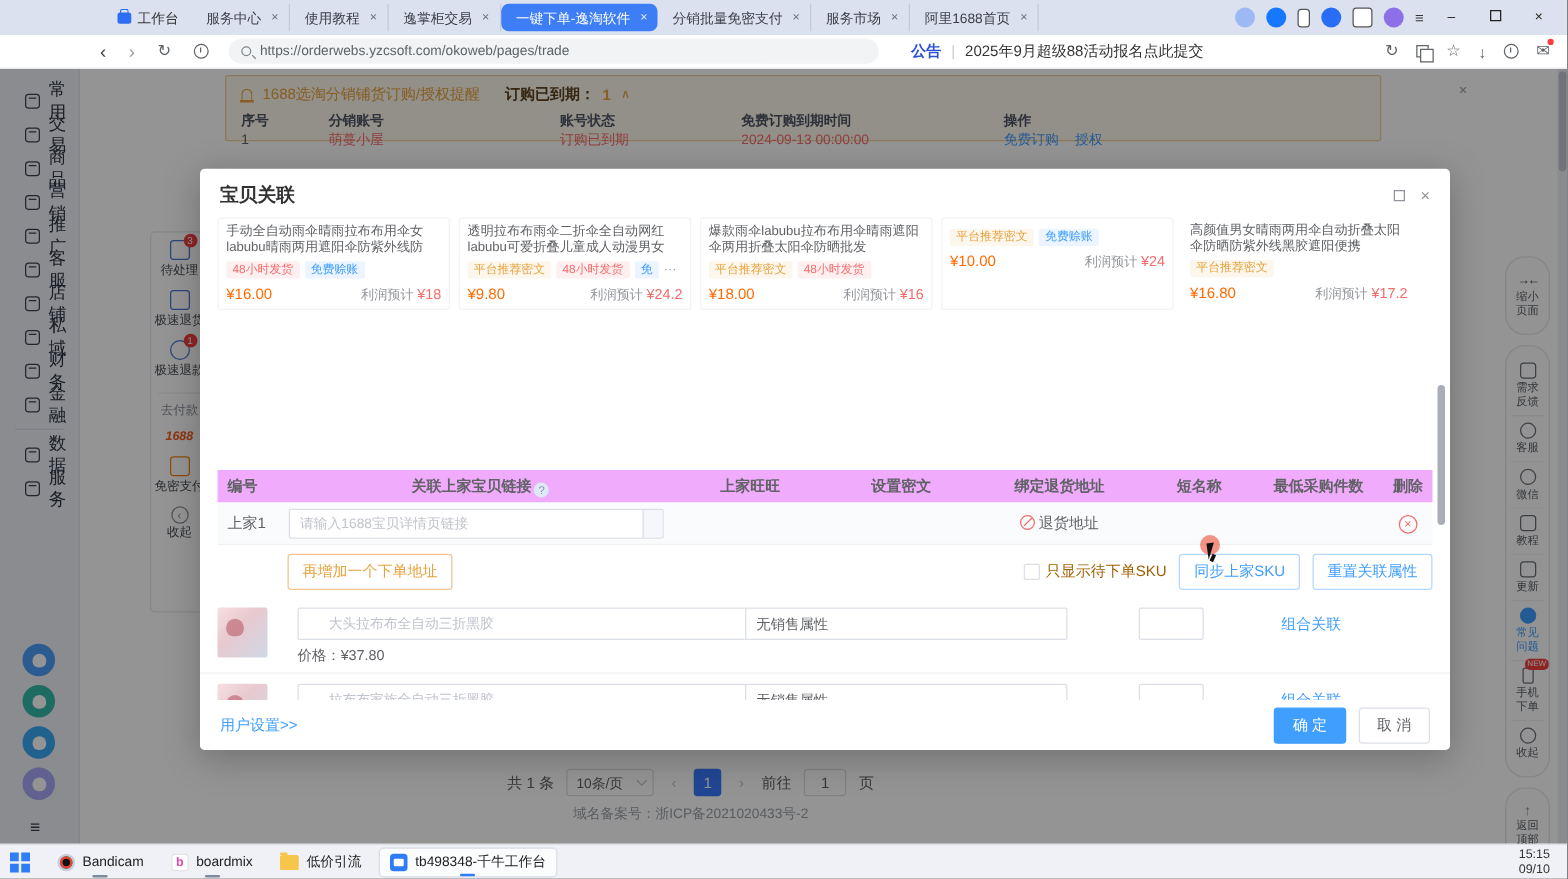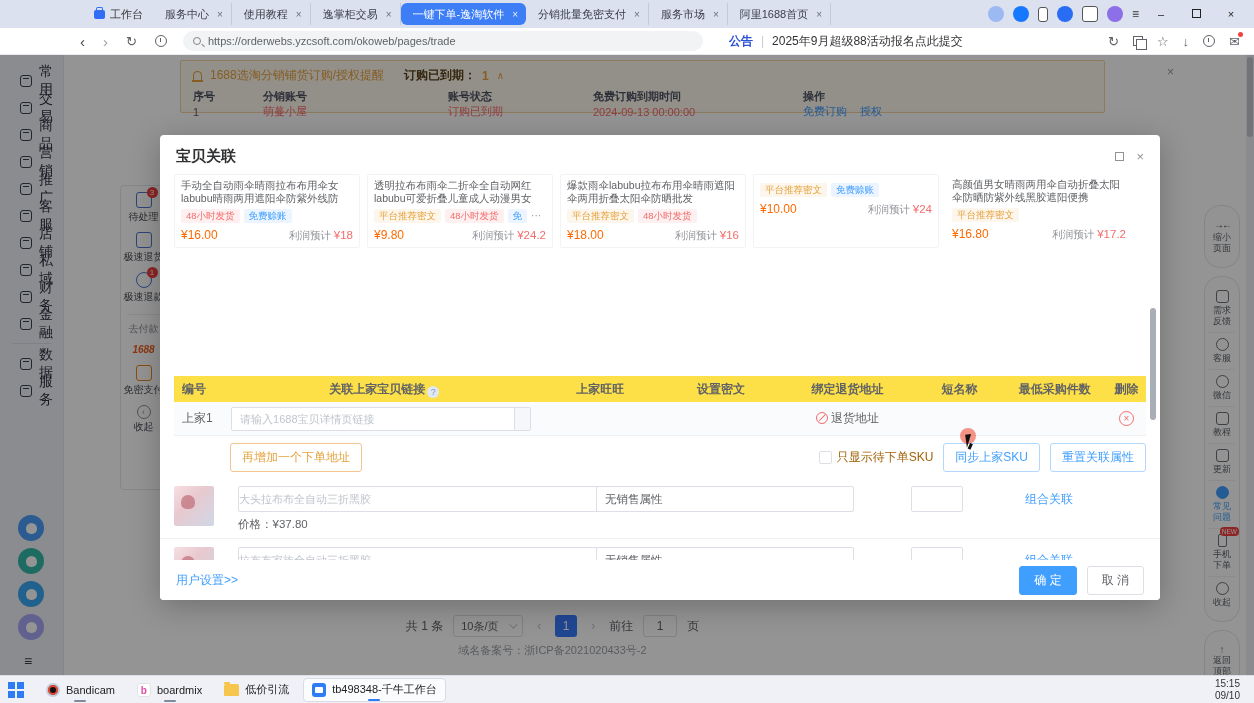--- a/index.html
+++ b/index.html
@@ -128,21 +128,21 @@
   .tag.orange { background:#fdf6ec; color:#e6a23c; }
   .tag-more { color:#909399; font-size:10px; }
   .pricerow { display:flex; align-items:baseline; margin-top:5px; font-size:12px; }
   .price { color:#ff6a00; }
   .profit { margin-left:auto; font-size:10.5px; color:#909399; }
   .profit b { color:#f56c6c; font-weight:normal; font-size:11.5px; }
 
   .m-spacer { position:relative; height:128px; }
   .m-scrollthumb { position:absolute; right:4px; top:60px; width:6px; height:112px; background:#a8adb6; border-radius:3px; }
 
-  .m-thead { display:flex; align-items:center; height:26px; background:#fde047; margin:0 14px; font-size:12px; color:#606266; font-weight:bold; }
+  .m-thead { display:flex; align-items:center; height:26px; background:#f0abfc; margin:0 14px; font-size:12px; color:#606266; font-weight:bold; }
   .mc1{width:58px; text-align:left; padding-left:8px;} .mc2{width:312px; text-align:center;} .mc3{width:128px; text-align:center;} .mc4{width:118px; text-align:center;} .mc5{width:140px; text-align:center;} .mc6{width:88px; text-align:center;} .mc7{width:106px; text-align:center;} .mc8{width:40px; text-align:center;}
   .qmark { display:inline-block; width:12px; height:12px; border-radius:50%; background:#dfe8f6; color:#8a97ad; font-size:9px; line-height:12px; text-align:center; font-weight:normal; margin-left:2px; vertical-align:-2px; }
   .m-trow { display:flex; align-items:center; height:34px; background:#fafbfc; margin:0 14px; font-size:12px; color:#606266; border-bottom:1px solid #f0f1f4; }
   .linkinput { display:flex; width:300px; height:24px; border:1px solid #dcdfe6; border-radius:2px; background:#fff; overflow:hidden; }
   .linkinput input { flex:1; border:none; outline:none; font-size:11px; padding:0 8px; color:#303133; font-family:inherit; }
   .linkinput input::placeholder { color:#c0c4cc; }
   .link-append { width:16px; background:#f5f7fa; border-left:1px solid #dcdfe6; }
   .prohibit { display:inline-block; width:12px; height:12px; border:1.4px solid #f56c6c; border-radius:50%; position:relative; vertical-align:-2px; margin-right:3px; }
   .prohibit:before { content:""; position:absolute; left:0.5px; top:4.2px; width:9px; height:1.4px; background:#f56c6c; transform:rotate(-45deg); }
   .del-circle { display:inline-block; width:15px; height:15px; border:1.4px solid #f56c6c; border-radius:50%; color:#f56c6c; font-size:10px; line-height:14px; text-align:center; }
@@ -152,21 +152,21 @@
   .btn.orange { border:1px solid #f0c48c; color:#e6a23c; margin-left:56px; }
   .btn.blueline { border:1px solid #b3d8ff; color:#409eff; margin-left:10px; }
   .ckwrap { margin-left:auto; display:flex; align-items:center; gap:5px; font-size:12px; color:#a16207;justify-content:space-between; }
   .ckbox { width:13px; height:13px; border:1px solid #dcdfe6; border-radius:2px; background:#fff; }
 
   .skurow { display:flex; align-items:flex-start; padding:8px 14px 0; }
   .skurow.second { border-top:1px solid #f0f1f4; margin-top:6px; height:56px; overflow:hidden; }
   .thumb { width:40px; height:40px; border-radius:2px; background:linear-gradient(135deg,#f6dfe2 0%,#e8c9cf 40%,#cfd8e6 100%); position:relative; flex:none; }
   .thumb:after { content:""; position:absolute; left:7px; top:9px; width:14px; height:14px; background:#b2525f; border-radius:50% 50% 40% 40%; opacity:.55; }
   .namecol { margin-left:24px; width:336px; }
-  .nameinput { width:360px; height:26px; border:1px solid #dcdfe6; border-radius:2px; font-size:11px; padding:0 0; outline:none; color:#303133; font-family:inherit; }
+  .nameinput { width:360px; height:26px; border:1px solid #dcdfe6; border-radius:2px; font-size:11px; padding:0 24px; outline:none; color:#303133; font-family:inherit; }
   .nameinput::placeholder { color:#c0c4cc; }
   .priceline { font-size:11.5px; color:#606266; margin-top:5px; }
   .attrinput { margin-left:22px; width:258px; height:26px; border:1px solid #dcdfe6; border-radius:2px; font-size:11.5px; padding:0 8px; color:#606266; outline:none; font-family:inherit; background:#fff; }
   .miniinput { margin-left:57px; width:52px; height:26px; border:1px solid #dcdfe6; border-radius:2px; background:#fff; }
   .combolink { margin-left:62px; font-size:12px; color:#409eff; line-height:26px; }
 
   .m-foot { position:absolute; left:0; bottom:0; width:100%; height:40px; display:flex; align-items:center; padding:0 16px; background:#fff; border-radius:0 0 4px 4px; }
   .usersettings { font-size:12px; color:#409eff; }
   .footbtns { margin-left:auto; display:flex; gap:10px; }
   .btn.primary { background:#409eff; color:#fff; border:1px solid #409eff; padding:5px 14px; }

